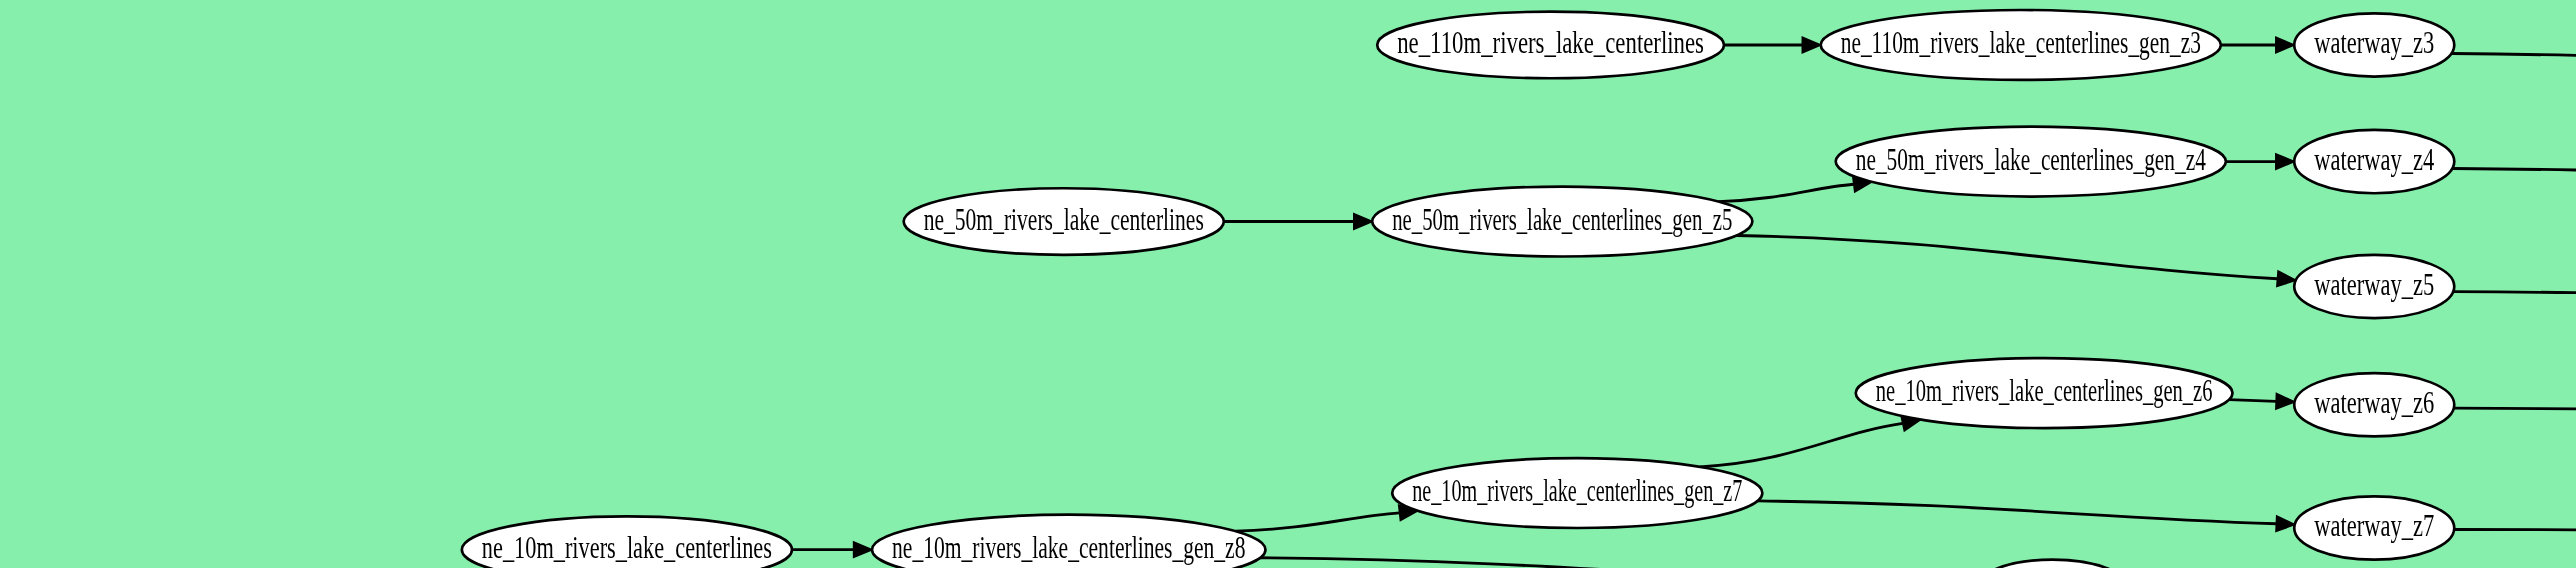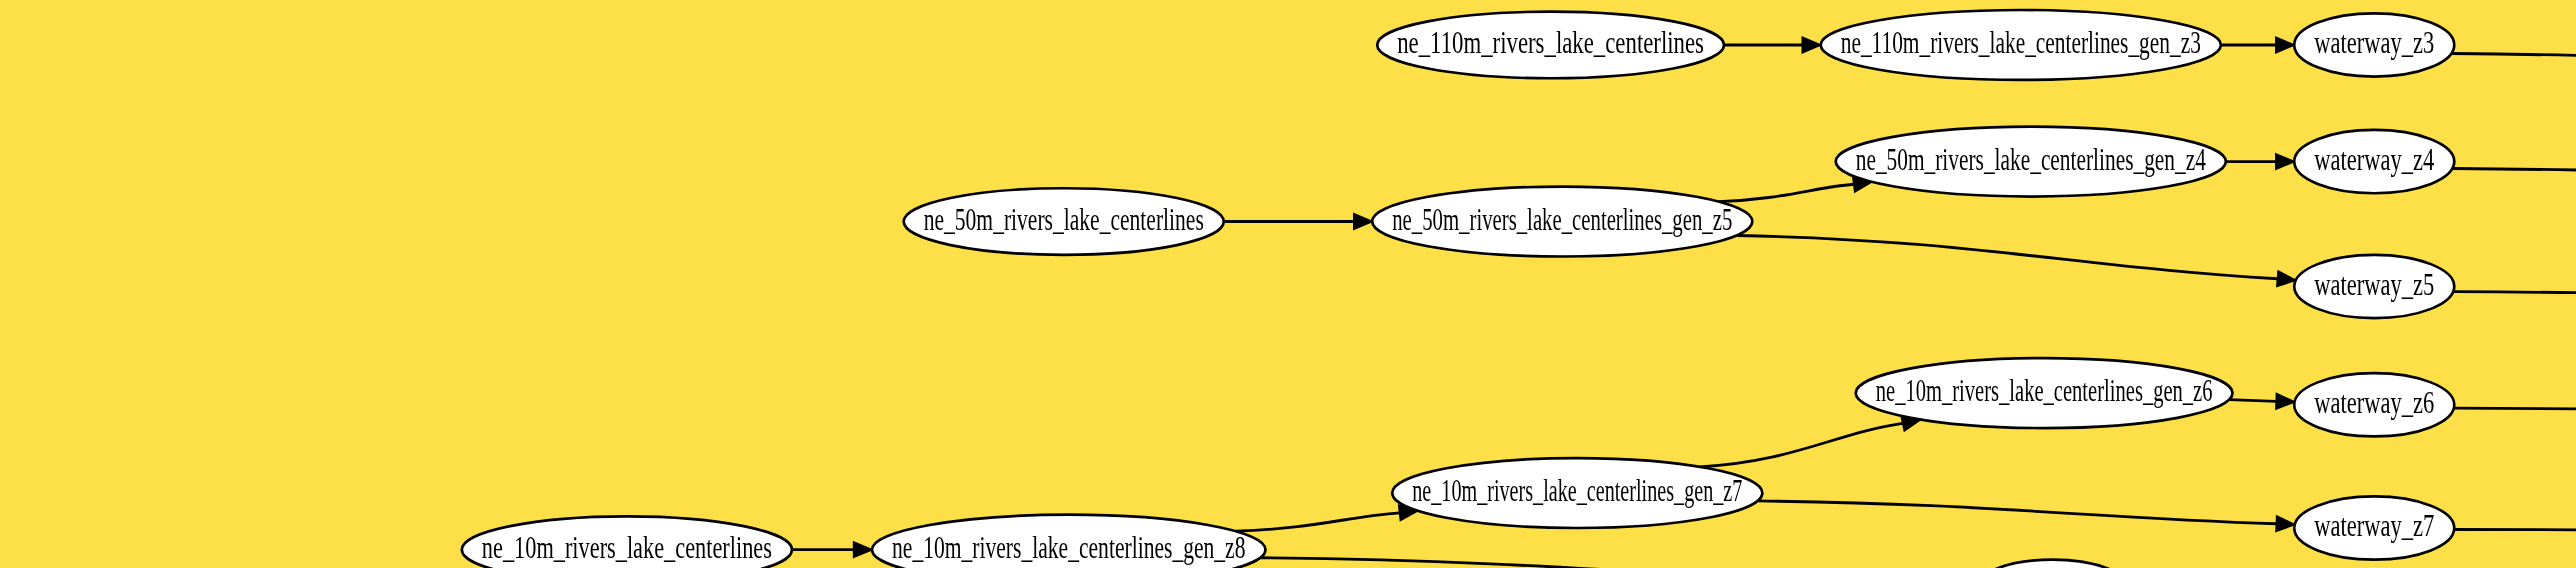--- a/index.html
+++ b/index.html
@@ -4,21 +4,21 @@
 <style>
   html, body {
     margin: 0;
     padding: 0;
     background: #ffffff;
   }
   #stage {
     position: relative;
     width: 2576px;
     height: 568px;
-    background: #fde047;
+    background: #86efac;
     overflow: hidden;
   }
   svg#graph {
     position: absolute;
     left: 0;
     top: 0;
     width: 2576px;
     height: 568px;
     display: block;
   }

